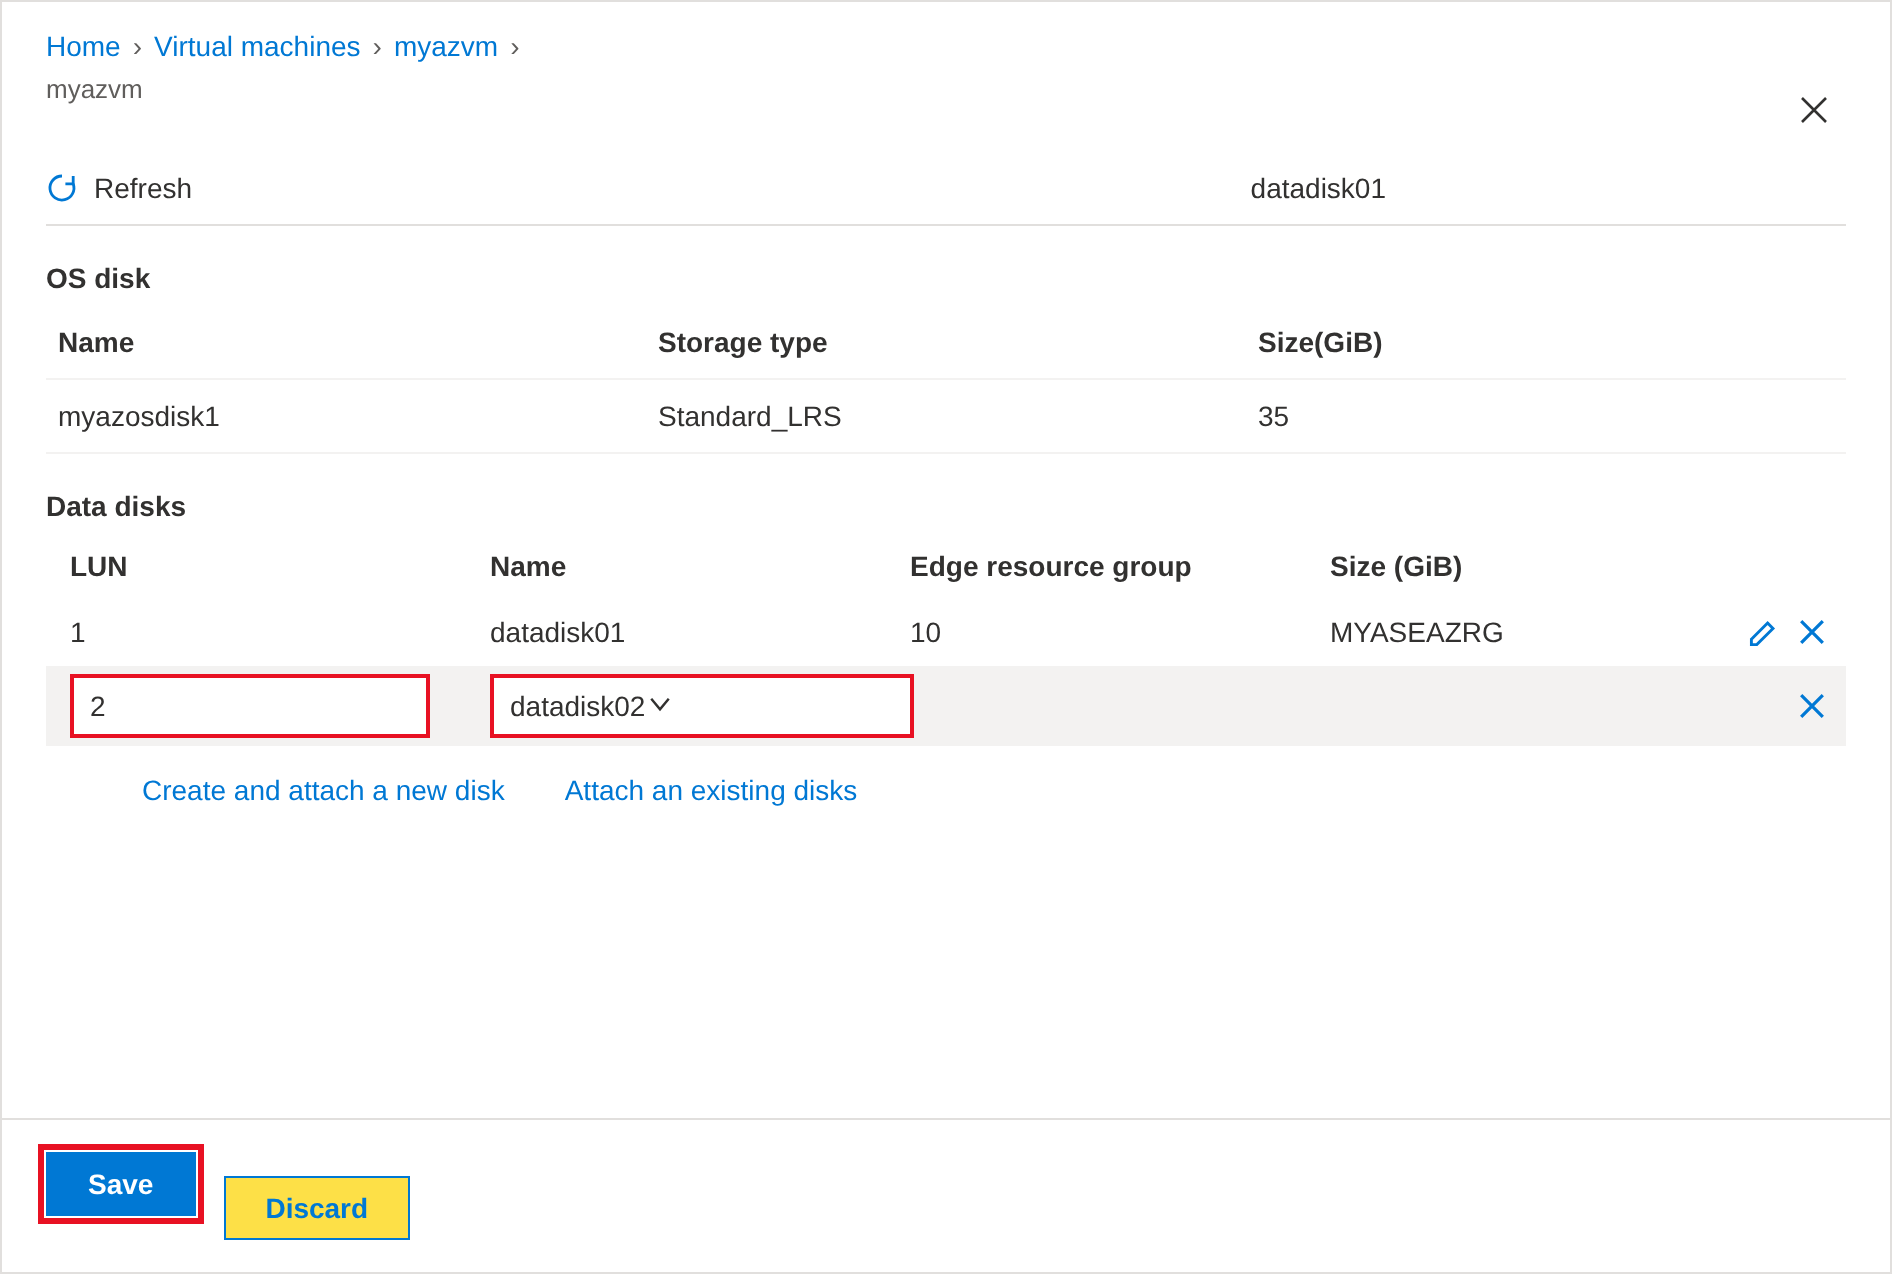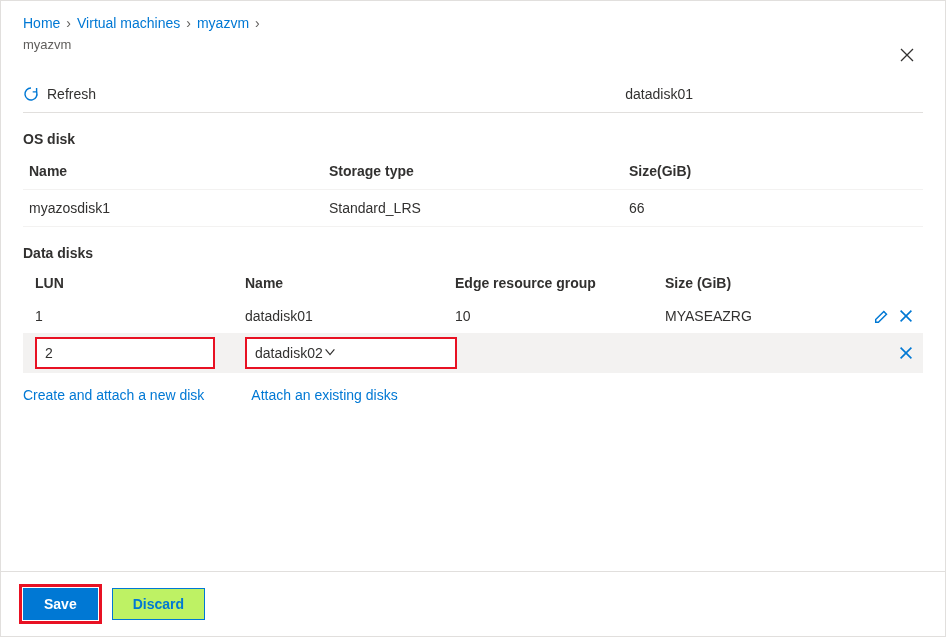--- a/index.html
+++ b/index.html
@@ -68,21 +68,21 @@
     display: flex;
     align-items: center;
     height: 32px;
     padding: 0 8px;
   }
   .lun-box { width: 180px; }
   .name-box { width: 212px; }
   .chev-down svg { width: 14px; height: 14px; stroke: #323130; }
 
   
-  .link-row { display: flex; gap: 47px; padding: 14px 0 0 0; }
+  .link-row { display: flex; gap: 30px; padding: 14px 0 0 0; margin-left: 48px; }
   .link-row a { color: #0078d4; text-decoration: none; cursor: pointer; }
 
   
   .footer {
     position: absolute;
     bottom: 0; left: 0; right: 0;
     border-top: 1px solid #e1dfdd;
     padding: 16px 22px;
     display: flex; gap: 14px;
   }
@@ -90,21 +90,21 @@
     height: 32px;
     padding: 0 20px;
     font-size: 14px;
     cursor: pointer;
     border: 1px solid #0078d4;
     display: inline-flex; align-items: center; justify-content: center;
     font-family: inherit;
     font-weight: 600;
   }
   .btn.primary { background: #0078d4; color: #fff; }
-  .btn.secondary { background: #bef264; color: #0078d4; }
+  .btn.secondary { background: #fde047; color: #0078d4; margin-top: 12px; }
   .btn.primary.hl-border { outline: 3px solid #e81123; outline-offset: 1px; }
 </style>
 </head>
 <body>
 
 <div class="content">
 
   <nav class="breadcrumb">
     <a>Home</a>
     <span class="chev">›</span>
@@ -139,21 +139,21 @@
   <div class="section-title">OS disk</div>
   <div class="os-grid">
     <div class="os-head">
       <div>Name</div>
       <div>Storage type</div>
       <div>Size(GiB)</div>
     </div>
     <div class="os-row">
       <div>myazosdisk1</div>
       <div>Standard_LRS</div>
-      <div>66</div>
+      <div>35</div>
     </div>
   </div>
 
   <div class="section-title">Data disks</div>
 
   <div class="dd-head">
     <div>LUN</div>
     <div>Name</div>
     <div>Edge resource group</div>
     <div>Size (GiB)</div>

